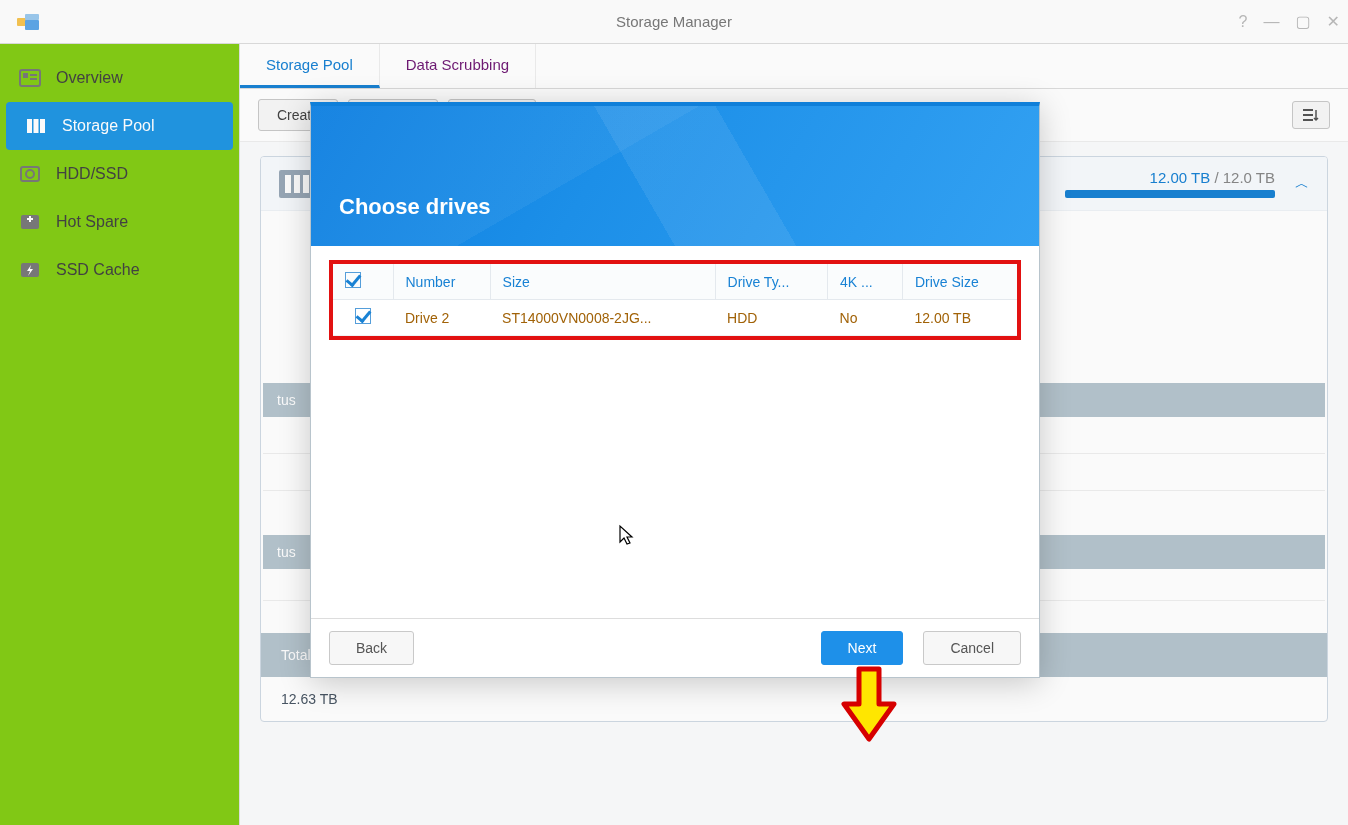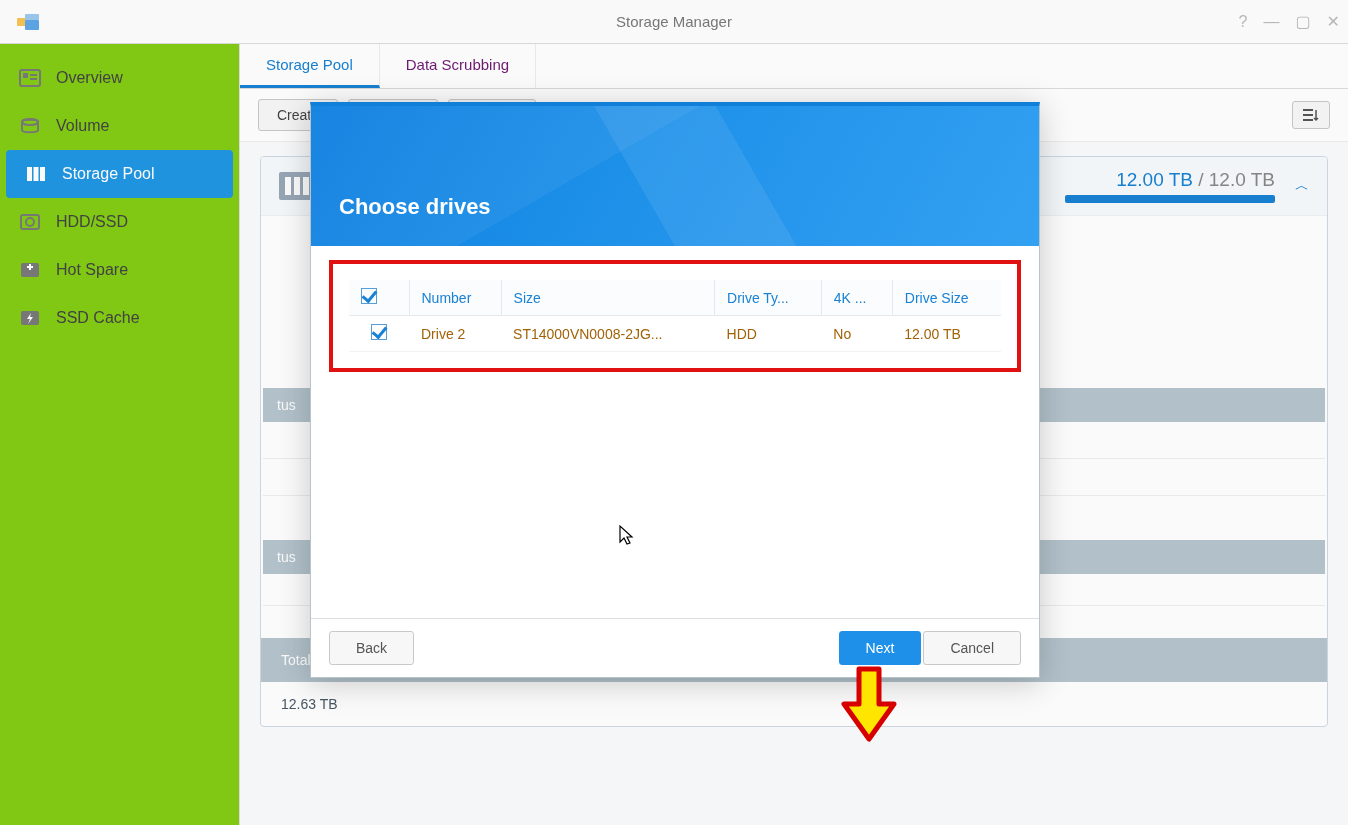--- a/index.html
+++ b/index.html
@@ -31,21 +31,21 @@
 .toolbar-left { display: flex; gap: 10px; }
 .btn { padding: 7px 18px; border: 1px solid #c9c9c9; background: #f7f7f7; color: #444; border-radius: 3px; cursor: pointer; font-size: 14px; }
 .btn.icon-btn { padding: 6px 10px; }
 
 .pool-card { margin: 14px 20px; background: #fff; border: 1px solid #d0dae4; border-radius: 4px; overflow: hidden; }
 .pool-header { display: flex; align-items: center; padding: 12px 18px; border-bottom: 1px solid #eef2f6; background: #f7fafd; }
 .pool-header .pool-icon { width: 36px; height: 28px; background: #9aa9b8; border-radius: 2px; display: flex; align-items: center; justify-content: center; margin-right: 12px; }
 .pool-header .pool-title { font-weight: bold; color: #36424f; font-size: 16px; }
 .pool-header .pool-status { color: #5bb85b; font-size: 14px; margin-left: 6px; }
 .pool-header .cap { margin-left: auto; display: flex; flex-direction: column; align-items: flex-end; gap: 4px; }
-.pool-header .cap-text { color: #1982d4; font-size: 19px; }
+.pool-header .cap-text { color: #1982d4; font-size: 15px; }
 .pool-header .cap-text .total { color: #888; }
 .pool-header .cap-bar { width: 210px; height: 8px; background: #1982d4; border-radius: 2px; }
 .pool-header .chev { margin-left: 20px; color: #1982d4; font-size: 14px; }
 
 .pool-body { padding: 0; }
 .bg-table { width: 100%; }
 .bg-table thead th { background: #b5c4ce; color: #fff; text-align: left; padding: 9px 14px; font-weight: 500; font-size: 14px; }
 .bg-table tbody td { padding: 9px 14px; font-size: 14px; color: #555; border-bottom: 1px solid #eee; }
 .bg-table tbody td.normal { color: #5bb85b; }
 .bg-summary { display: flex; padding: 14px 20px; gap: 30px; font-size: 14px; color: #4a5765; align-items: center; }
@@ -56,30 +56,30 @@
 .modal { position: absolute; left: 310px; top: 102px; width: 730px; height: 576px; background: #fff; border: 1px solid #b8c4cc; box-shadow: 0 5px 30px rgba(0,0,0,0.2); border-top: 4px solid #0f7fd9; display: flex; flex-direction: column; }
 .modal-close { position: absolute; top: 10px; right: 14px; color: #888; cursor: pointer; font-size: 20px; }
 .modal-head { height: 140px; background: linear-gradient(120deg, #0c7ee0 0%, #1c8fe8 40%, #33a1f2 100%); display: flex; align-items: flex-end; padding: 0 28px 26px; color: #fff; position: relative; }
 .modal-head::before { content: ''; position: absolute; inset: 0; background:
   linear-gradient(60deg, transparent 45%, rgba(255,255,255,0.08) 45%, rgba(255,255,255,0.08) 60%, transparent 60%),
   linear-gradient(-30deg, transparent 60%, rgba(255,255,255,0.05) 60%);
 }
 .modal-head h2 { font-size: 22px; font-weight: 600; position: relative; text-align: center; }
 
 .modal-body { flex: 1; padding: 14px 18px; position: relative; }
-.drive-table-wrap { border: 4px solid #e21111; padding: 16px; }
+.drive-table-wrap { border: 4px solid #e21111; padding: 0; }
 .drive-table { width: 100%; border-collapse: collapse; }
 .drive-table th { text-align: left; padding: 8px 12px; color: #1982d4; font-weight: 500; font-size: 14px; border-bottom: 1px solid #e4e9ee; border-right: 1px solid #e4e9ee; background: #fafcfd; }
 .drive-table th:last-child { border-right: none; }
 .drive-table td { padding: 8px 12px; color: #a16207; font-size: 14px; border-bottom: 1px solid #f0f2f4; }
 .checkbox-cell { width: 60px; text-align: center; }
 .check { display: inline-block; width: 16px; height: 16px; border: 1px solid #559eda; position: relative; }
 .check.checked::after { content: ''; position: absolute; left: 3px; top: -1px; width: 6px; height: 11px; border: solid #1982d4; border-width: 0 3px 3px 0; transform: rotate(40deg); }
 
-.modal-footer { border-top: 1px solid #ddd; padding: 12px 18px; display: flex; gap: 2px; }
+.modal-footer { border-top: 1px solid #ddd; padding: 12px 18px; display: flex; gap: 20px; }
 .modal-footer .spacer { flex: 1; }
 .mbtn { padding: 8px 26px; border: 1px solid #c9c9c9; background: #f7f7f7; color: #555; border-radius: 3px; cursor: pointer; font-size: 14px; }
 .mbtn.primary { background: #1e90e9; border-color: #1e90e9; color: #fff; }
 
 
 .arrow-annot { position: absolute; left: 528px; top: 418px; pointer-events: none; }
 
 
 .cursor-annot { position: absolute; left: 307px; top: 278px; pointer-events: none; }
 
@@ -112,29 +112,20 @@
     <div class="sidebar-item">
       <span class="icon">
           <svg width="22" height="18" viewBox="0 0 22 18">
             <rect x="1" y="1" width="20" height="16" rx="2" fill="none" stroke="#7a7a7a" stroke-width="2"></rect>
             <rect x="4" y="4" width="5" height="5" fill="#7a7a7a"></rect>
             <rect x="11" y="5" width="7" height="2" fill="#7a7a7a"></rect>
             <rect x="11" y="9" width="7" height="2" fill="#7a7a7a"></rect>
           </svg>
         </span>
       <span>Overview</span>
-    </div>
-    <div class="sidebar-item">
-      <span class="icon">
-          <svg width="22" height="18" viewBox="0 0 22 18">
-            <path d="M3 5 C3 2 19 2 19 5 L19 13 C19 16 3 16 3 13 Z" fill="none" stroke="#7a7a7a" stroke-width="2"></path>
-            <ellipse cx="11" cy="5" rx="8" ry="3" fill="none" stroke="#7a7a7a" stroke-width="2"></ellipse>
-          </svg>
-        </span>
-      <span>Volume</span>
     </div>
     <div class="sidebar-item active">
       <span class="icon">
           <svg width="22" height="18" viewBox="0 0 22 18">
             <rect x="2" y="2" width="5" height="14" fill="#fff"></rect>
             <rect x="8.5" y="2" width="5" height="14" fill="#fff"></rect>
             <rect x="15" y="2" width="5" height="14" fill="#fff"></rect>
           </svg>
         </span>
       <span>Storage Pool</span>

